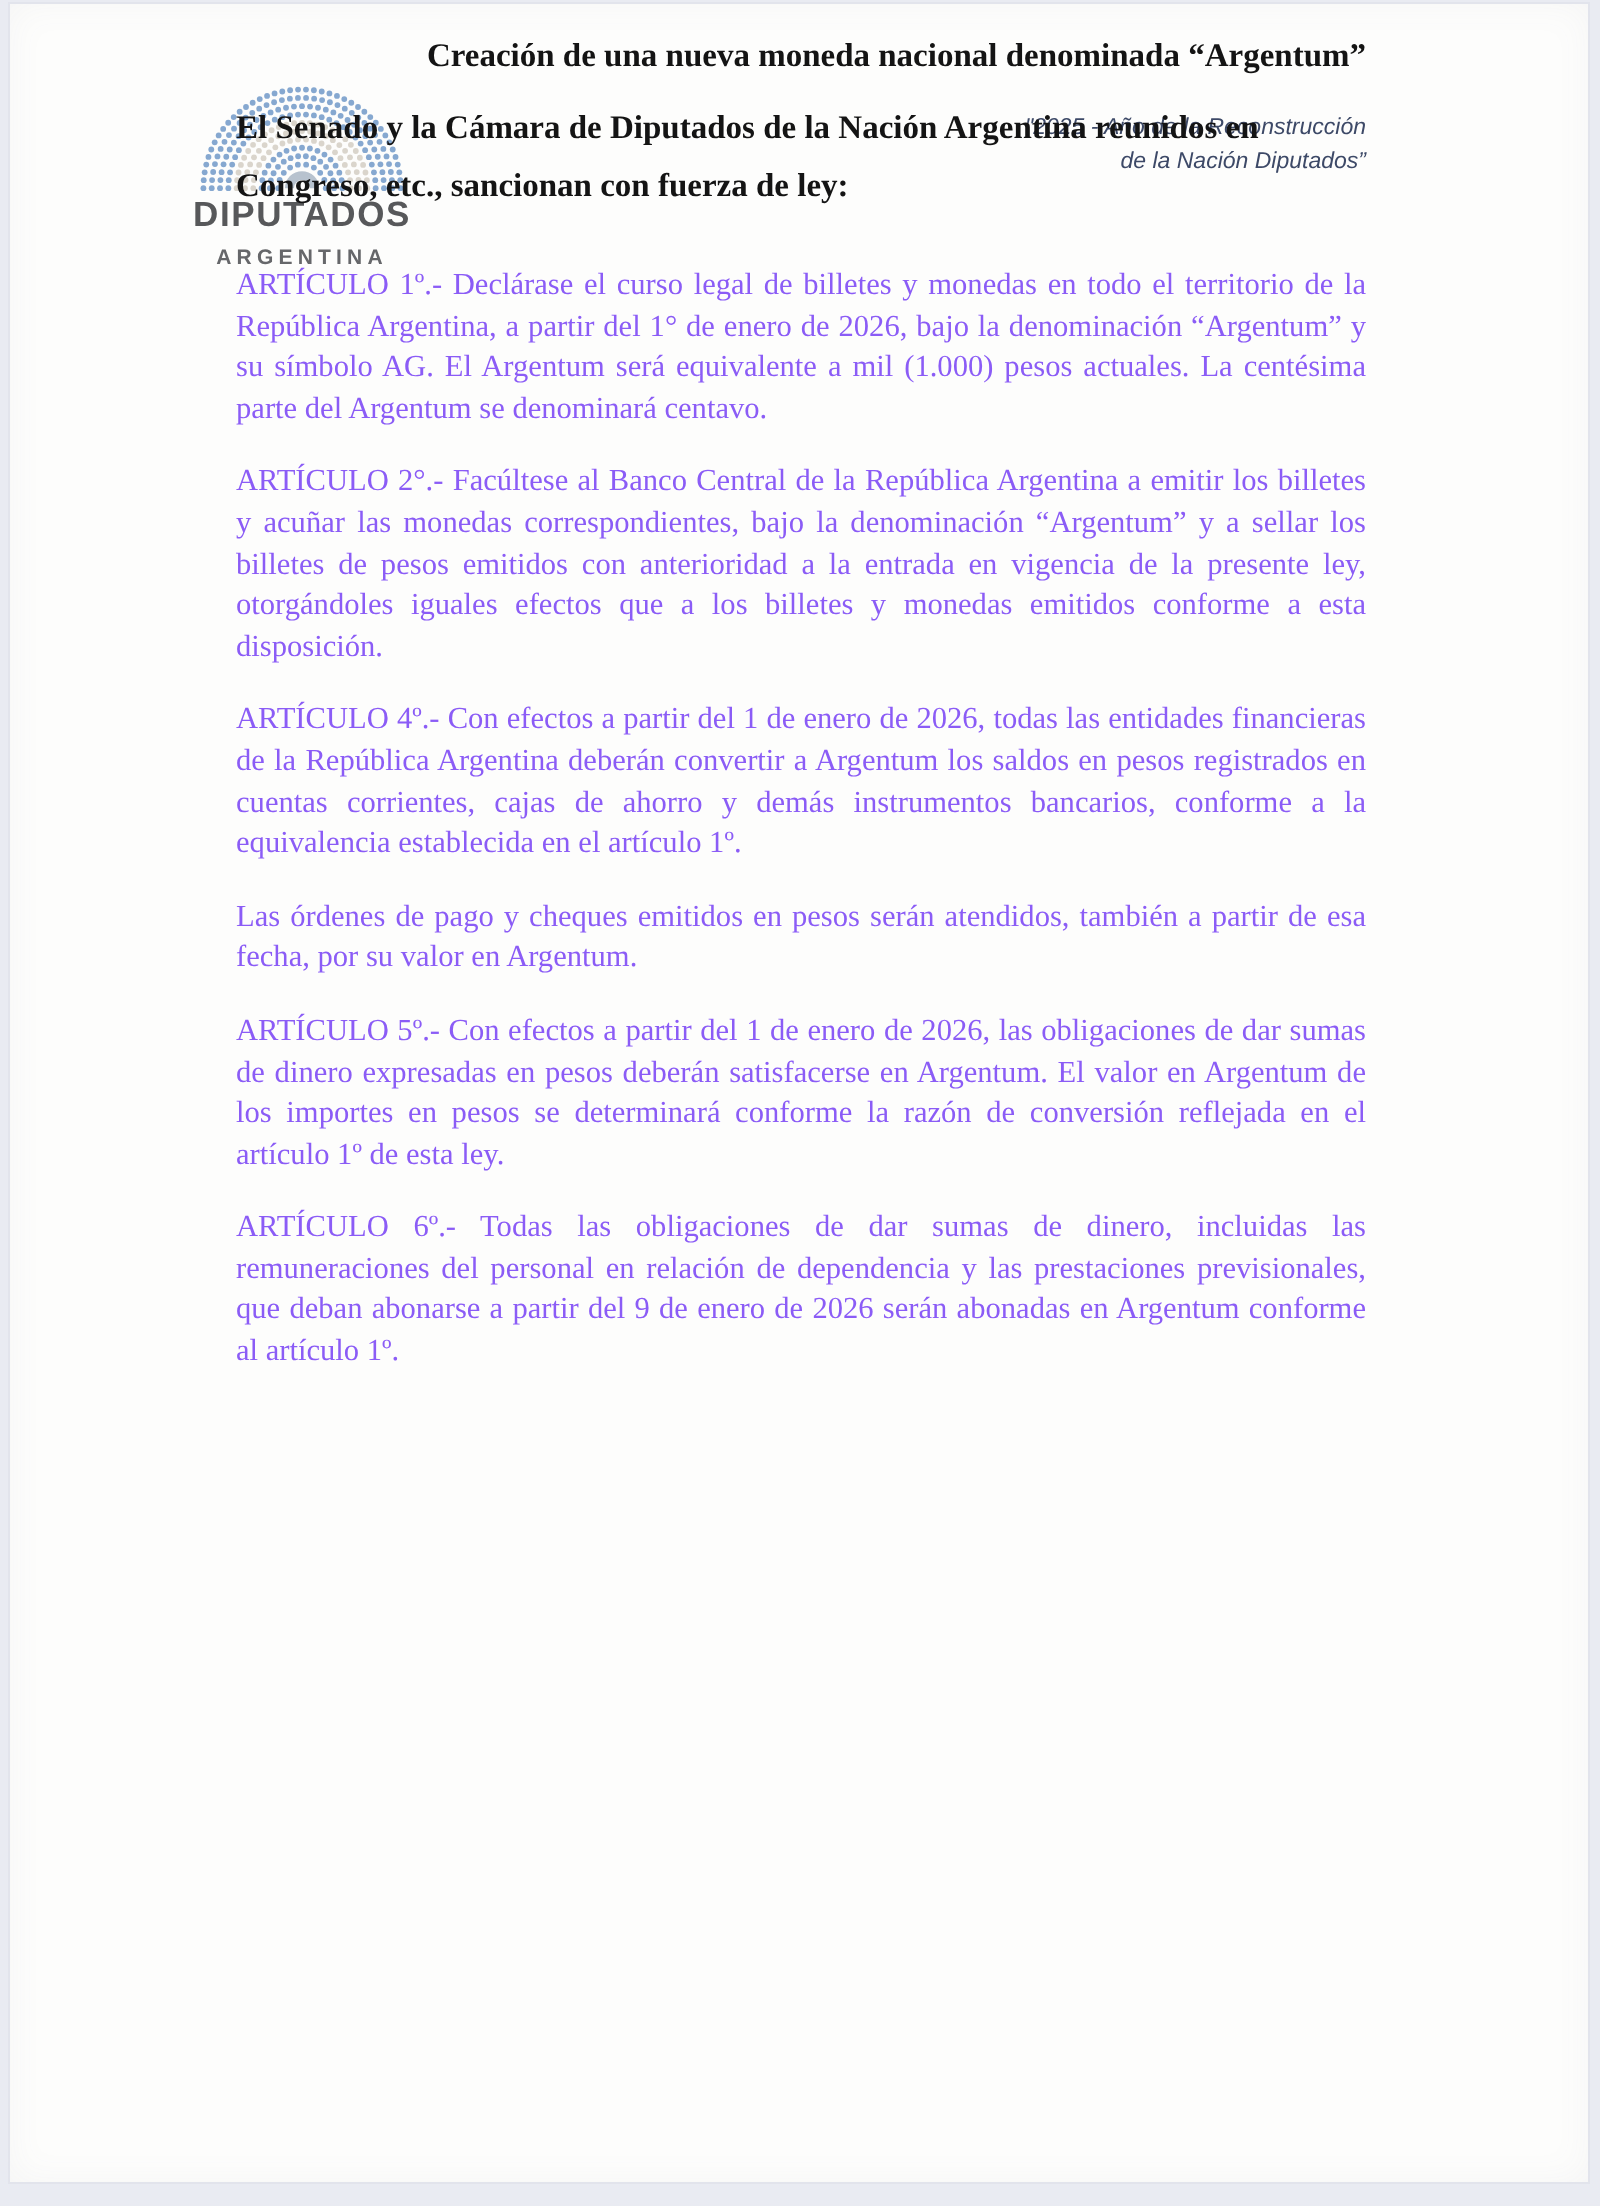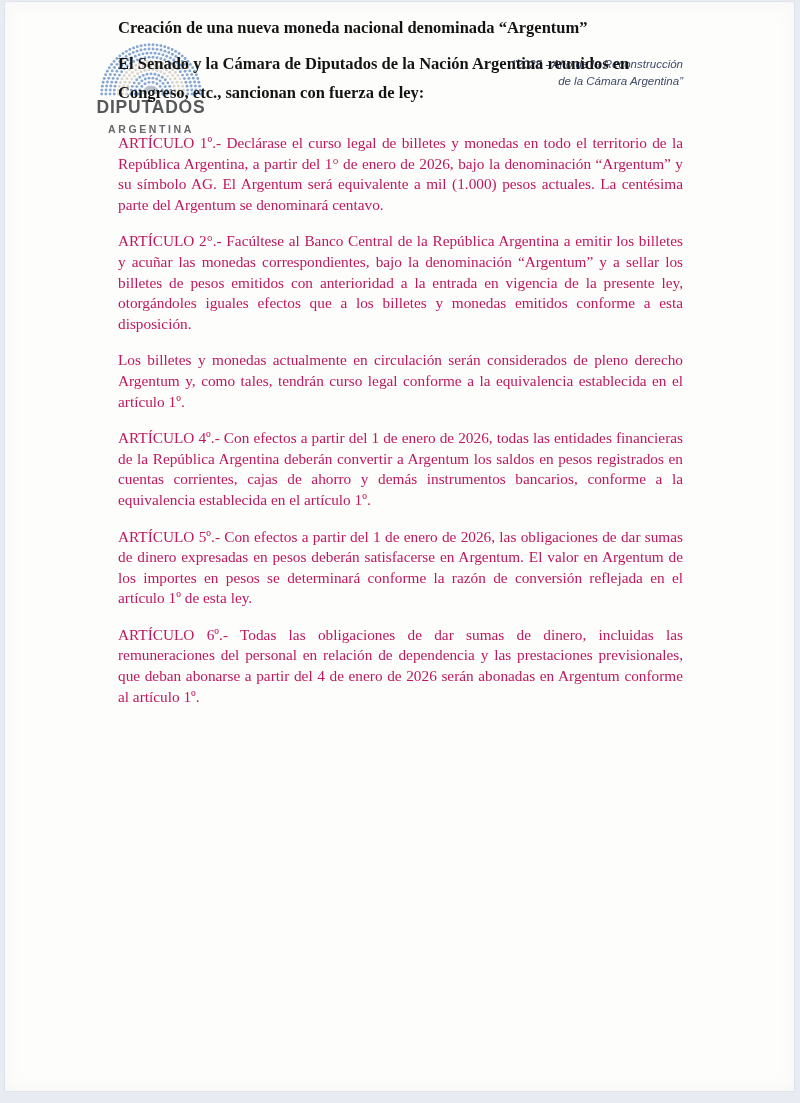--- a/index.html
+++ b/index.html
@@ -49,39 +49,39 @@
   }
   .doc-title {
     margin: 139px 0 0 0;
     text-align: center;
     font-size: 16.5px; font-weight: bold;
     color: #141414; letter-spacing: 0.2px;
     line-height: 20px;
   }
   .doc-subject {
     margin: 15px auto 2px auto;
-    text-align: left;
+    text-align: right;
     font-size: 16.5px; font-weight: bold;
     color: #141414;
     line-height: 22px;
   }
   .doc-preamble {
     margin: 10px auto 0 auto;
     max-width: 610px;
     font-size: 16.5px; font-weight: bold;
     color: #141414;
     line-height: 29px;
   }
   .paragraphs { margin-top: 26px; }
   .paragraphs p {
     margin: 0 0 16px 0;
     font-size: 15.3px;
     line-height: 20.6px;
     text-align: justify;
-    color: #be185d;
+    color: #8b5cf6;
   }
 </style>
 </head>
 <body>
 
 <div class="page">
 
   <div class="logo">
     <svg id="hemicycle" width="110" height="58" viewBox="0 0 110 60">
         <circle cx="4.00" cy="58.00" r="1.5" fill="#86a8d0"></circle>
@@ -335,29 +335,29 @@
         <circle cx="66.56" cy="53.79" r="1.5" fill="#86a8d0"></circle>
         <circle cx="67.30" cy="58.00" r="1.5" fill="#86a8d0"></circle>
         <path d="M 46.2 58 A 8.8 8.8 0 0 1 63.8 58 L 59.2 58 A 4.2 4.2 0 0 0 50.8 58 Z" fill="#b7c2ce"></path>
       </svg>
     <div class="logo-title">DIPUTADOS</div>
     <div class="logo-subtitle">ARGENTINA</div>
   </div>
 
   <div class="motto" id="motto" style="color: rgb(61, 73, 103);">
     <div>"2025 - Año de la Reconstrucción</div>
-    <div>de la Cámara Argentina”</div>
+    <div>de la Nación Diputados”</div>
   </div>
 
   <div class="doc-body">
     <div class="doc-subject">Creación de una nueva moneda nacional denominada “Argentum”</div>
     <div class="doc-preamble">El Senado y la Cámara de Diputados de la Nación Argentina reunidos en Congreso, etc., sancionan con fuerza de ley:</div>
 
     <div class="paragraphs">
       <p>ARTÍCULO 1º.- Declárase el curso legal de billetes y monedas en todo el territorio de la República Argentina, a partir del 1° de enero de 2026, bajo la denominación “Argentum” y su símbolo AG. El Argentum será equivalente a mil (1.000) pesos actuales. La centésima parte del Argentum se denominará centavo.</p>
       <p>ARTÍCULO 2°.- Facúltese al Banco Central de la República Argentina a emitir los billetes y acuñar las monedas correspondientes, bajo la denominación “Argentum” y a sellar los billetes de pesos emitidos con anterioridad a la entrada en vigencia de la presente ley, otorgándoles iguales efectos que a los billetes y monedas emitidos conforme a esta disposición.</p>
-      <p>Los billetes y monedas actualmente en circulación serán considerados de pleno derecho Argentum y, como tales, tendrán curso legal conforme a la equivalencia establecida en el artículo 1º.</p>
       <p>ARTÍCULO 4º.- Con efectos a partir del 1 de enero de 2026, todas las entidades financieras de la República Argentina deberán convertir a Argentum los saldos en pesos registrados en cuentas corrientes, cajas de ahorro y demás instrumentos bancarios, conforme a la equivalencia establecida en el artículo 1º.</p>
+      <p>Las órdenes de pago y cheques emitidos en pesos serán atendidos, también a partir de esa fecha, por su valor en Argentum.</p>
       <p>ARTÍCULO 5º.- Con efectos a partir del 1 de enero de 2026, las obligaciones de dar sumas de dinero expresadas en pesos deberán satisfacerse en Argentum. El valor en Argentum de los importes en pesos se determinará conforme la razón de conversión reflejada en el artículo 1º de esta ley.</p>
-      <p>ARTÍCULO 6º.- Todas las obligaciones de dar sumas de dinero, incluidas las remuneraciones del personal en relación de dependencia y las prestaciones previsionales, que deban abonarse a partir del 4 de enero de 2026 serán abonadas en Argentum conforme al artículo 1º.</p>
+      <p>ARTÍCULO 6º.- Todas las obligaciones de dar sumas de dinero, incluidas las remuneraciones del personal en relación de dependencia y las prestaciones previsionales, que deban abonarse a partir del 9 de enero de 2026 serán abonadas en Argentum conforme al artículo 1º.</p>
     </div>
   </div>
 </div>
 
 </body></html>

